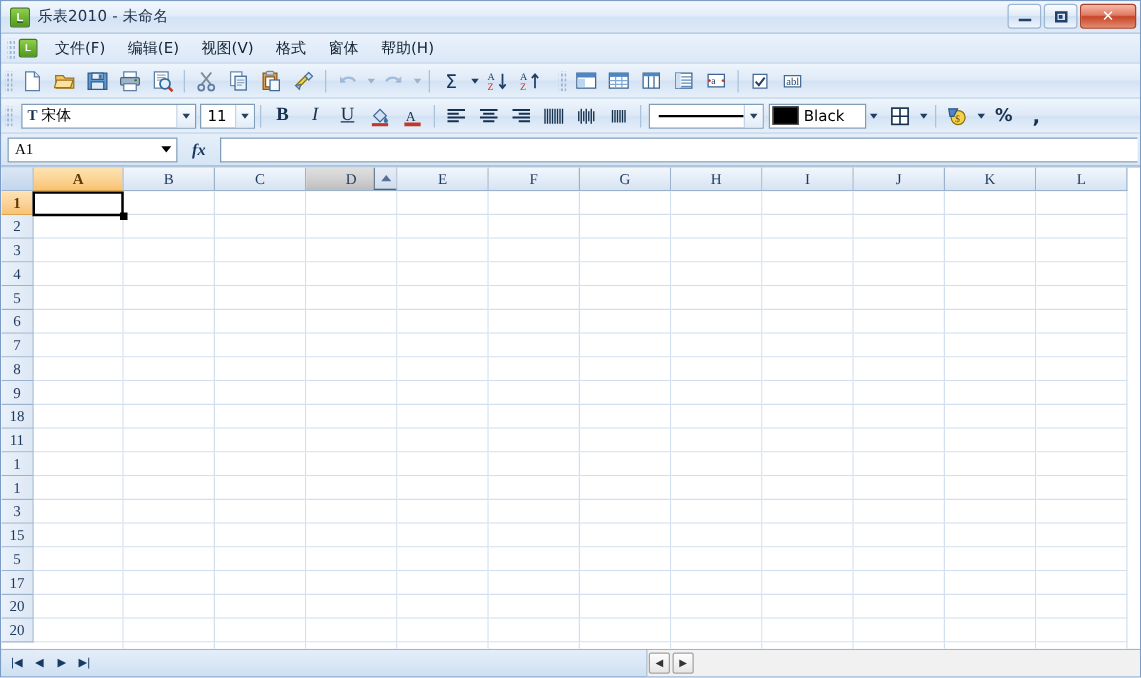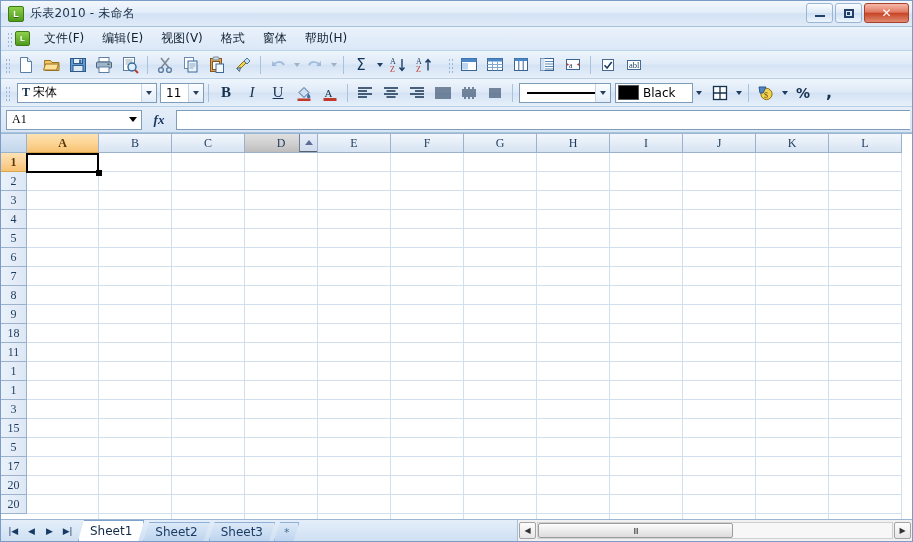--- a/index.html
+++ b/index.html
@@ -948,29 +948,20 @@
     </div>
   </div>
 
   <div class="bottombar">
     <div class="navbtns">
       <div class="navbtn">|◀</div>
       <div class="navbtn">◀</div>
       <div class="navbtn">▶</div>
       <div class="navbtn">▶|</div>
     </div>
-    <div class="tabs">
-      <div class="tab active">Sheet1</div>
-      <div class="tab">Sheet2</div>
-      <div class="tab">Sheet3</div>
-      <div class="tab newtab">*</div>
-    </div>
     <div class="hsep"></div>
     <div class="hscroll">
       <div class="sbtn">◀</div>
-      <div class="strack">
-        <div class="sthumb">III</div>
-      </div>
       <div class="sbtn">▶</div>
     </div>
   </div>
 
 </div>
 
 </body></html>

